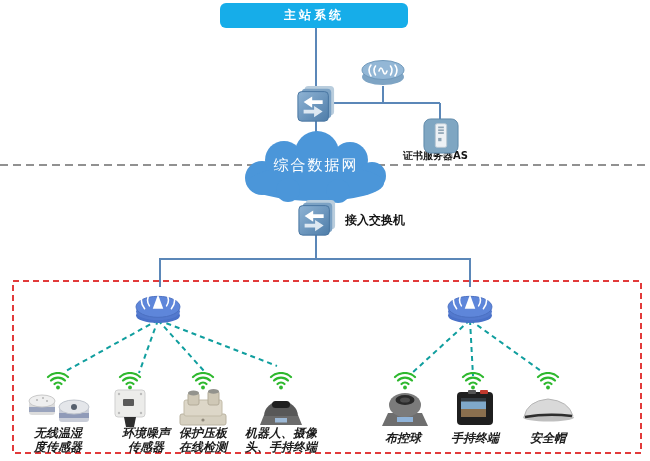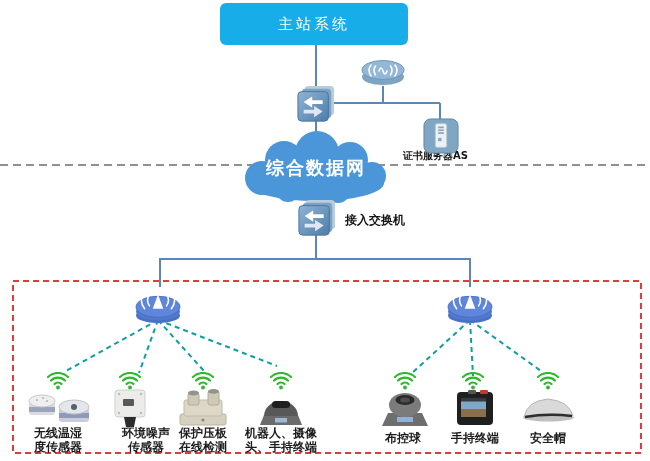--- a/index.html
+++ b/index.html
@@ -4,50 +4,50 @@
 <style>
   html,body { margin:0; padding:0; background:#fff; }
   .canvas {
     position:relative; width:650px; height:461px; background:#ffffff;
     font-family:"DejaVu Sans", sans-serif; overflow:hidden;
   }
   .abs { position:absolute; }
   .wires { position:absolute; left:0; top:0; width:650px; height:461px; }
 
   .title-box {
-    left:220px; top:3px; width:188px; height:42px;
+    left:220px; top:3px; width:188px; height:25px;
     background:#16ade9; border-radius:6px;
     display:flex; align-items:center; justify-content:center;
-    color:#fff; font-weight:normal; font-size:15px; letter-spacing:3px;
+    color:#fff; font-weight:bold; font-size:12px; letter-spacing:3px;
   }
   .node-label { font-weight:bold; color:#141414; white-space:nowrap; }
   .lbl-ac   { left:347px; top:35px;  font-size:13px; }
   .lbl-as   { left:403px; top:149px; font-size:10px; }
   .lbl-sw   { left:345px; top:212px; font-size:12px; }
 
   .cloud-wrap { left:230px; top:128px; width:172px; height:78px; }
   .cloud-wrap svg { position:absolute; left:0; top:0; }
   .cloud-text {
     position:absolute; left:0; top:28px; width:172px; text-align:center;
-    color:#fff; font-weight:bold; font-size:18px; letter-spacing:2px;
+    color:#fff; font-weight:normal; font-size:15px; letter-spacing:2px;
   }
 
   .icon { display:block; }
   .ic-switch-top { left:295px; top:84px;  width:42px; height:40px; }
   .ic-switch-bot { left:296px; top:198px; width:42px; height:40px; }
   .ic-ac  { left:357px; top:50px;  width:52px; height:38px; }
   .ic-as  { left:423px; top:117px; width:36px; height:38px; }
   .ic-ap-left  { left:132px; top:282px; width:52px; height:42px; }
   .ic-ap-right { left:444px; top:282px; width:52px; height:42px; }
 
   .wifi { width:24px; height:18px; top:372px; }
   .dev  { top:389px; width:70px; height:38px; display:flex; justify-content:center; }
   .dev-label {
     top:427px; width:84px; text-align:center; font-weight:bold;
-    color:#1b1b1b; font-size:12px; line-height:13.5px; white-space:pre-line;
+    color:#1b1b1b; font-size:12px; line-height:13.5px; white-space:pre-line;font-style:italic;
   }
   .dev-label.single { top:432px; }
 </style>
 </head>
 <body>
 
 <div class="canvas">
 
   <svg class="wires" width="650" height="461" viewBox="0 0 650 461">
 

